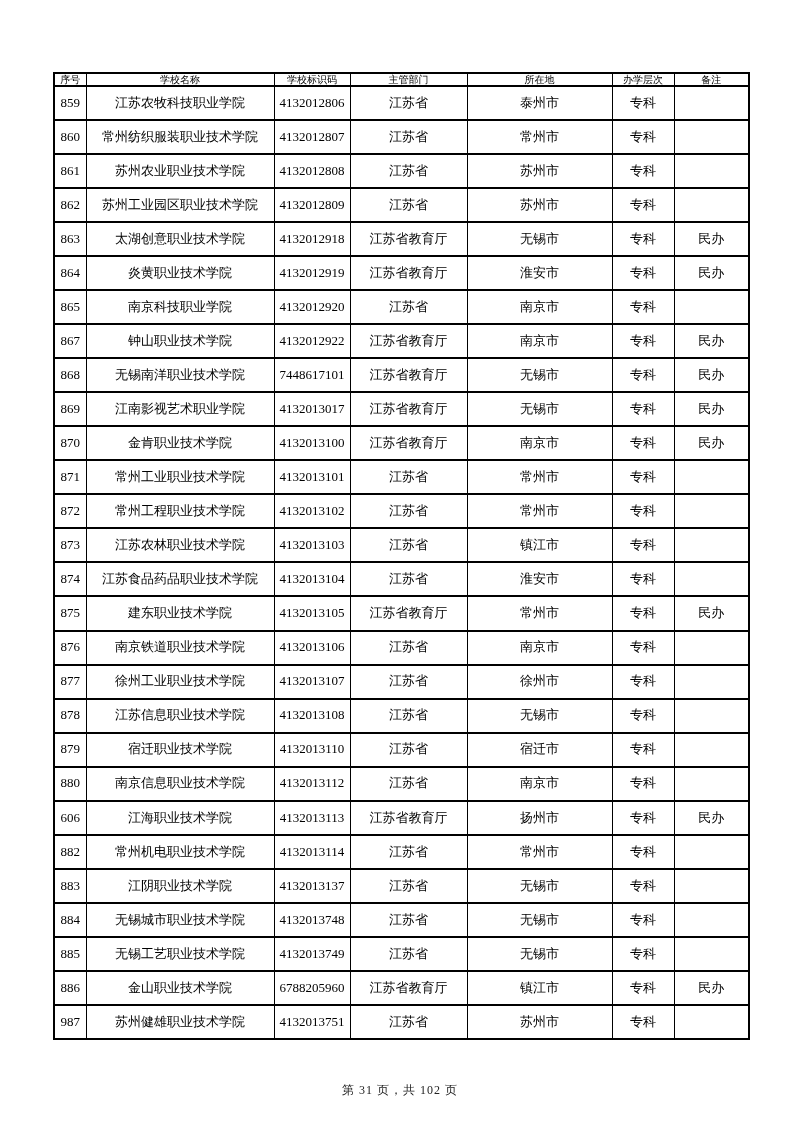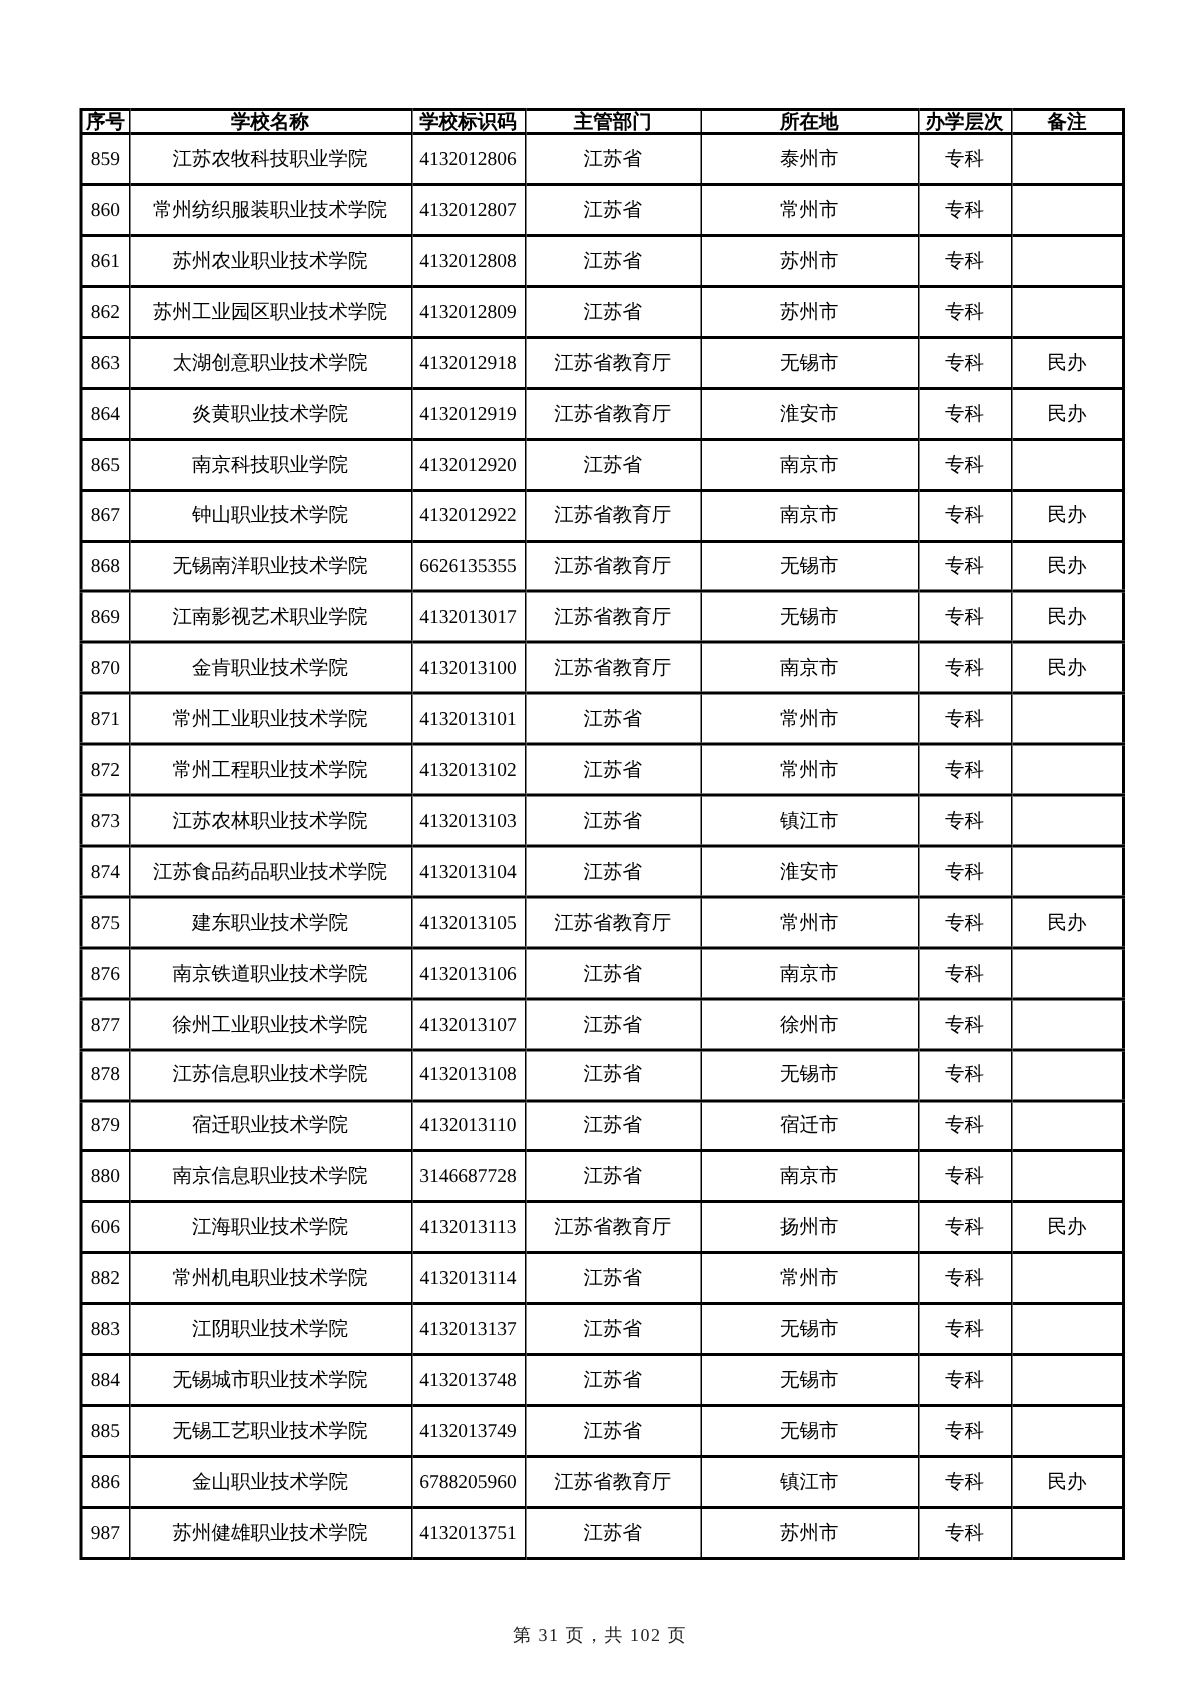--- a/index.html
+++ b/index.html
@@ -34,22 +34,22 @@
     text-align: center;
     vertical-align: middle;
     padding: 0 2px;
     color: #000;
     font-size: 13px;
     line-height: 1.1;
     overflow: hidden;
     white-space: nowrap;
   }
   table.school-table th {
-    font-weight: bold;
-    font-size: 13px;
+    font-weight: normal;
+    font-size: 10px;
   }
   .footer {
     position: absolute;
     left: 0;
     right: 0;
     top: 1082px;
     text-align: center;
     font-size: 12px;
     color: #222;
     letter-spacing: 1px;
@@ -150,21 +150,21 @@
           <td>钟山职业技术学院</td>
           <td>4132012922</td>
           <td>江苏省教育厅</td>
           <td>南京市</td>
           <td>专科</td>
           <td>民办</td>
         </tr>
         <tr>
           <td>868</td>
           <td>无锡南洋职业技术学院</td>
-          <td>6626135355</td>
+          <td>7448617101</td>
           <td>江苏省教育厅</td>
           <td>无锡市</td>
           <td>专科</td>
           <td>民办</td>
         </tr>
         <tr>
           <td>869</td>
           <td>江南影视艺术职业学院</td>
           <td>4132013017</td>
           <td>江苏省教育厅</td>
@@ -258,21 +258,21 @@
           <td>宿迁职业技术学院</td>
           <td>4132013110</td>
           <td>江苏省</td>
           <td>宿迁市</td>
           <td>专科</td>
           <td></td>
         </tr>
         <tr>
           <td>880</td>
           <td>南京信息职业技术学院</td>
-          <td>3146687728</td>
+          <td>4132013112</td>
           <td>江苏省</td>
           <td>南京市</td>
           <td>专科</td>
           <td></td>
         </tr>
         <tr>
           <td>606</td>
           <td>江海职业技术学院</td>
           <td>4132013113</td>
           <td>江苏省教育厅</td>

